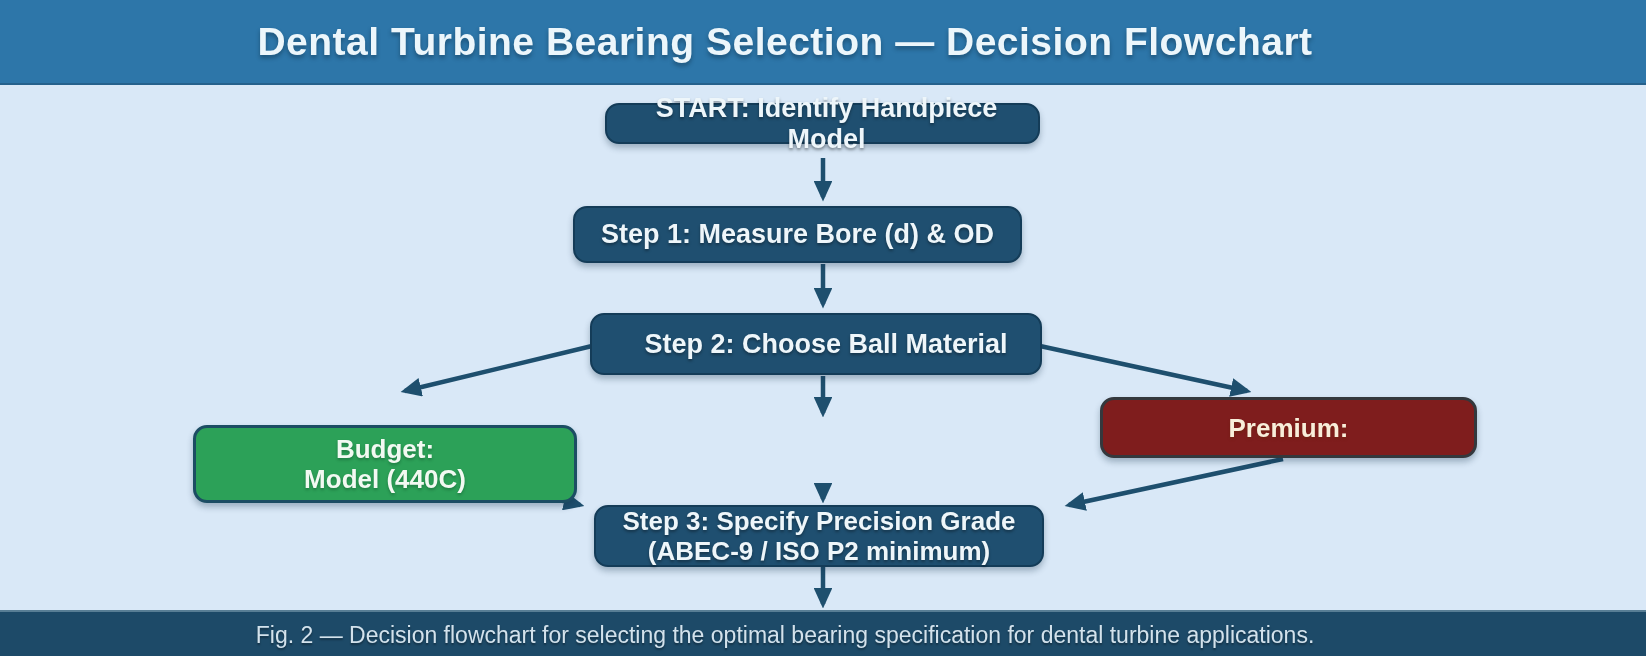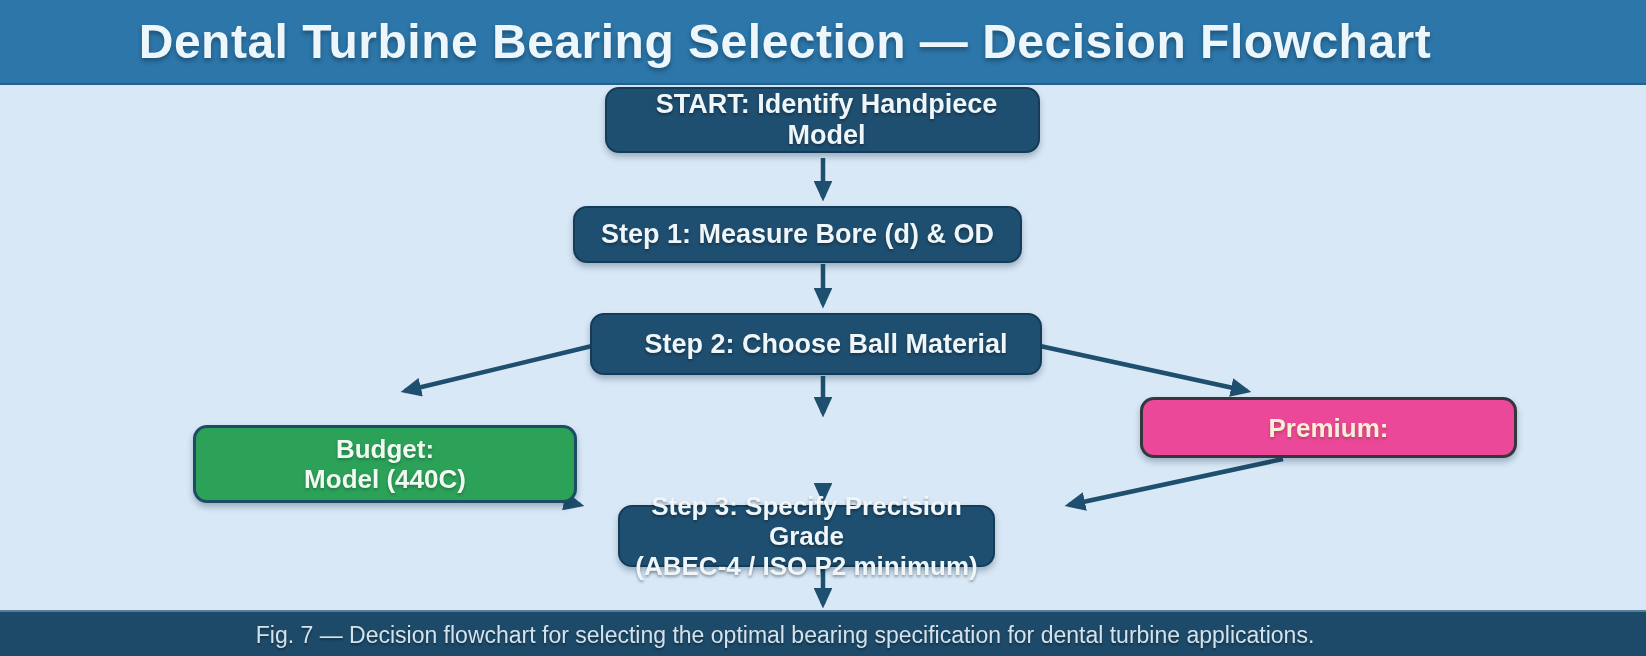--- a/index.html
+++ b/index.html
@@ -8,21 +8,21 @@
     background:#d9e8f7;
     font-family:"Liberation Sans","DejaVu Sans",sans-serif;
   }
   
   .header-bar{
     position:absolute;left:0;top:0;width:1646px;height:83px;
     background:#2d76a9;border-bottom:2px solid #25618c;
     display:flex;align-items:center;justify-content:center;
   }
   .figure-title{
-    margin:0;color:#ecf6fb;font-size:48px;font-weight:bold;letter-spacing:.5px;
+    margin:0;color:#ecf6fb;font-size:39px;font-weight:bold;letter-spacing:.5px;
     text-shadow:0 3px 4px rgba(10,40,60,.45);
     transform:translateX(-38px);
   }
   
   .caption-bar{
     position:absolute;left:0;bottom:0;width:1646px;height:44px;
     background:#1d4a68;border-top:2px solid #587e95;
     display:flex;align-items:flex-end;justify-content:center;
   }
   .figure-caption{
@@ -42,34 +42,33 @@
   }
   .node-dark{
     background:#1f4f70;border:2px solid #143c58;color:#eef6fa;
     text-shadow:0 2px 3px rgba(0,0,0,.35);
   }
   .node-green{
     background:#2ca158;border:3px solid #1c4d63;color:#f2f9f2;
     text-shadow:0 2px 3px rgba(0,40,20,.30);
   }
   .node-orange{
-    background:#ec4899;border:3px solid #34383d;color:#f8eeda;
+    background:#7f1d1d;border:3px solid #34383d;color:#f8eeda;
     text-shadow:0 2px 3px rgba(90,45,0,.35);
-    margin-left:40px;
   }
   .node .l1,.node .l2{display:block;font-size:26px;line-height:30px;}
   .single{font-size:27px;}
   
-  #n-start   {left:605px; top:2px;  width:435px;height:66px;padding-left:8px;}
+  #n-start   {left:605px; top:18px;  width:435px;height:41px;padding-left:8px;}
   #n-step1   {left:573px; top:121px; width:449px;height:57px;}
   #n-step2   {left:590px; top:228px; width:452px;height:62px;padding-left:20px;}
   #n-budget  {left:193px; top:312px; width:384px;height:78px;margin-top:28px;}
   #n-standard{left:632px; top:338px; width:385px;height:64px;}
   #n-premium {left:1100px;top:312px; width:377px;height:61px;}
-  #n-step3   {left:618px; top:420px; width:377px;height:62px;}
+  #n-step3   {left:594px; top:420px; width:450px;height:62px;}
 </style>
 </head>
 <body>
 
 <div class="stage">
 
   <div class="header-bar">
     <h1 class="figure-title">Dental Turbine Bearing Selection — Decision Flowchart</h1>
   </div>
 
@@ -111,22 +110,22 @@
       <span class="l2">Model (440C)</span>
     </div>
 
 
     <div class="node node-orange" id="n-premium">
       <span class="l1">Premium:</span>
     </div>
 
     <div class="node node-dark" id="n-step3">
       <span class="l1">Step 3: Specify Precision Grade</span>
-      <span class="l2">(ABEC-4 / ISO P2 minimum)</span>
+      <span class="l2">(ABEC-9 / ISO P2 minimum)</span>
     </div>
 
   </div>
 
   <div class="caption-bar">
-    <div class="figure-caption">Fig. 7 — Decision flowchart for selecting the optimal bearing specification for dental turbine applications.</div>
+    <div class="figure-caption">Fig. 2 — Decision flowchart for selecting the optimal bearing specification for dental turbine applications.</div>
   </div>
 
 </div>
 
 </body></html>

